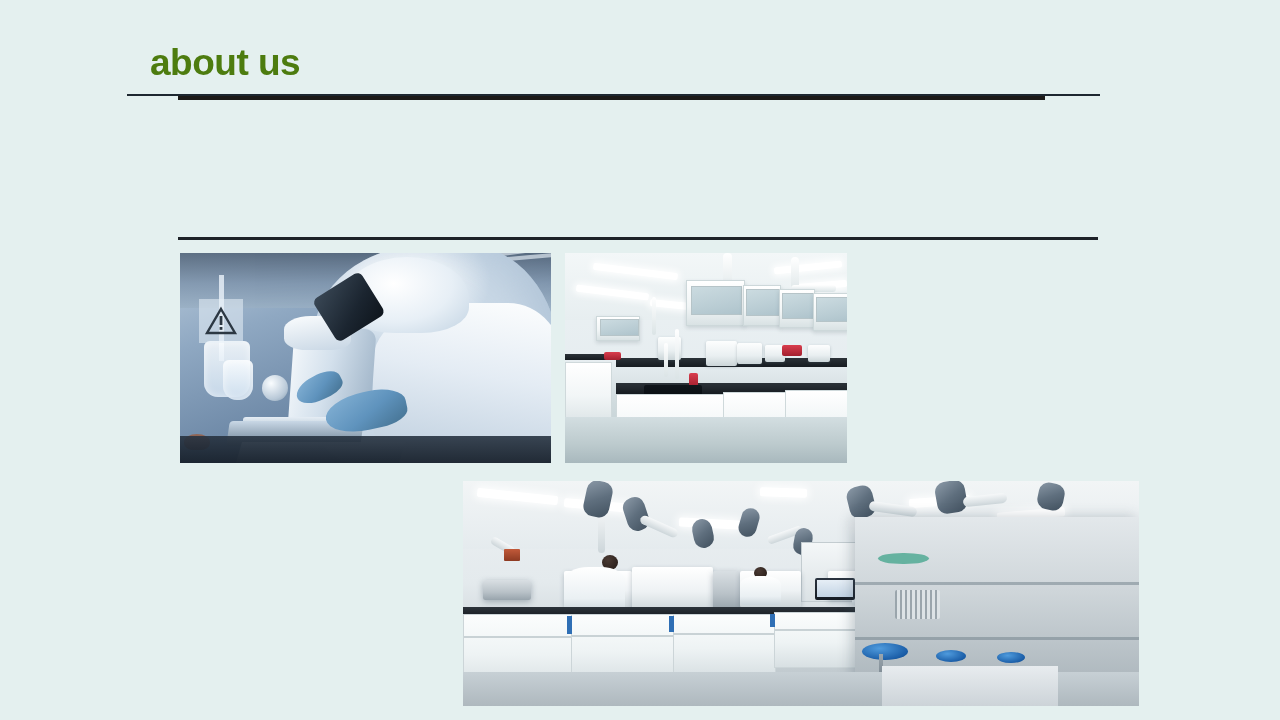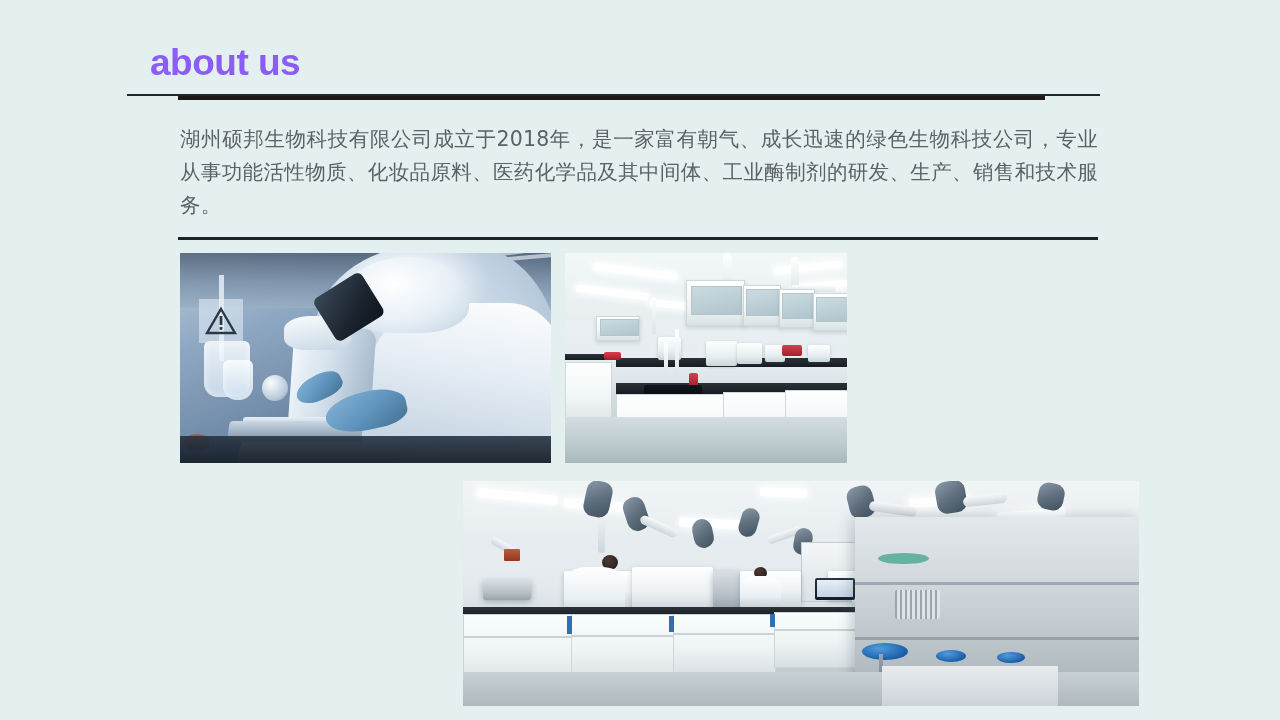--- a/index.html
+++ b/index.html
@@ -21,21 +21,21 @@
     background: #e4f0ef;
   }
 
   
   .title {
     position: absolute;
     left: 150px;
     top: 43px;
     font-size: 37px;
     font-weight: bold;
-    color: #8b5cf6;
+    color: #4d7c0f;
     letter-spacing: -0.5px;
     line-height: 1.1;
     white-space: nowrap;
   }
 
   
   .rule-thin-top {
     position: absolute;
     left: 127px;
     top: 94px;
@@ -383,21 +383,20 @@
 </head>
 <body>
 
 <div class="slide">
 
   <div class="title">about us</div>
 
   <div class="rule-thin-top"></div>
   <div class="rule-thick-top"></div>
 
-  <div class="body-text">湖州硕邦生物科技有限公司成立于2018年，是一家富有朝气、成长迅速的绿色生物科技公司，专业从事功能活性物质、化妆品原料、医药化学品及其中间体、工业酶制剂的研发、生产、销售和技术服务。</div>
 
   <div class="rule-bottom"></div>
 
   <div class="photo photo-1">
     <div class="scene">
       <div class="p1-bg"></div>
       <div class="p1-shelf">
         <div class="p1-shelf-rod"></div>
         <div class="p1-shelf-rod b"></div>
       </div>

